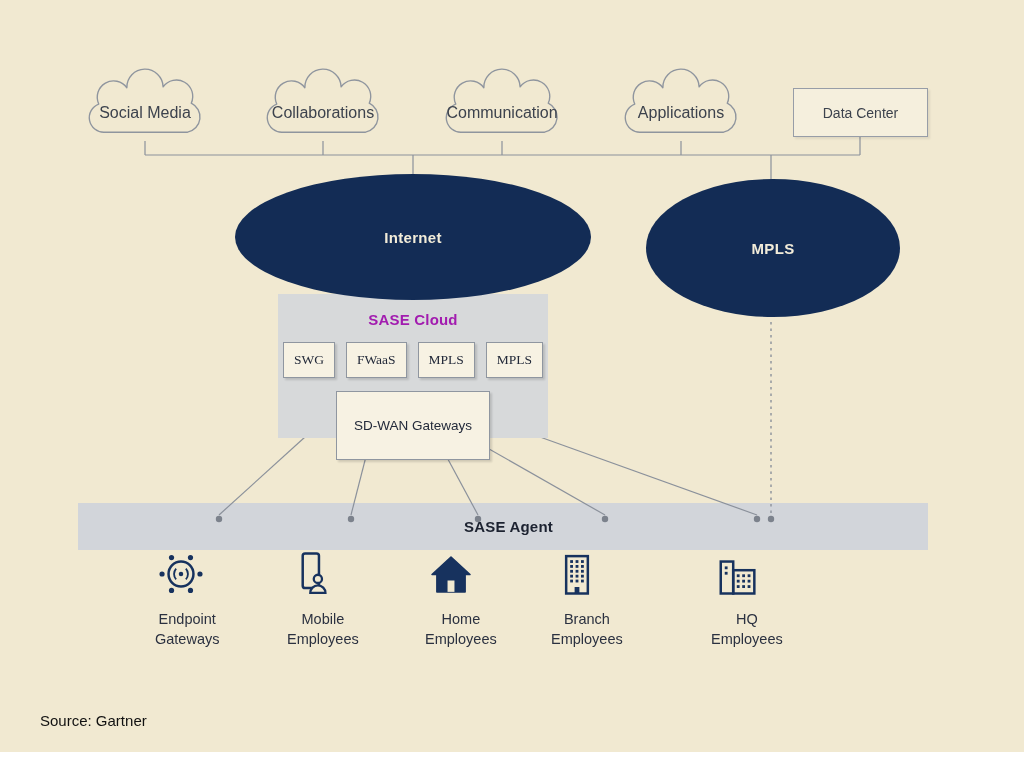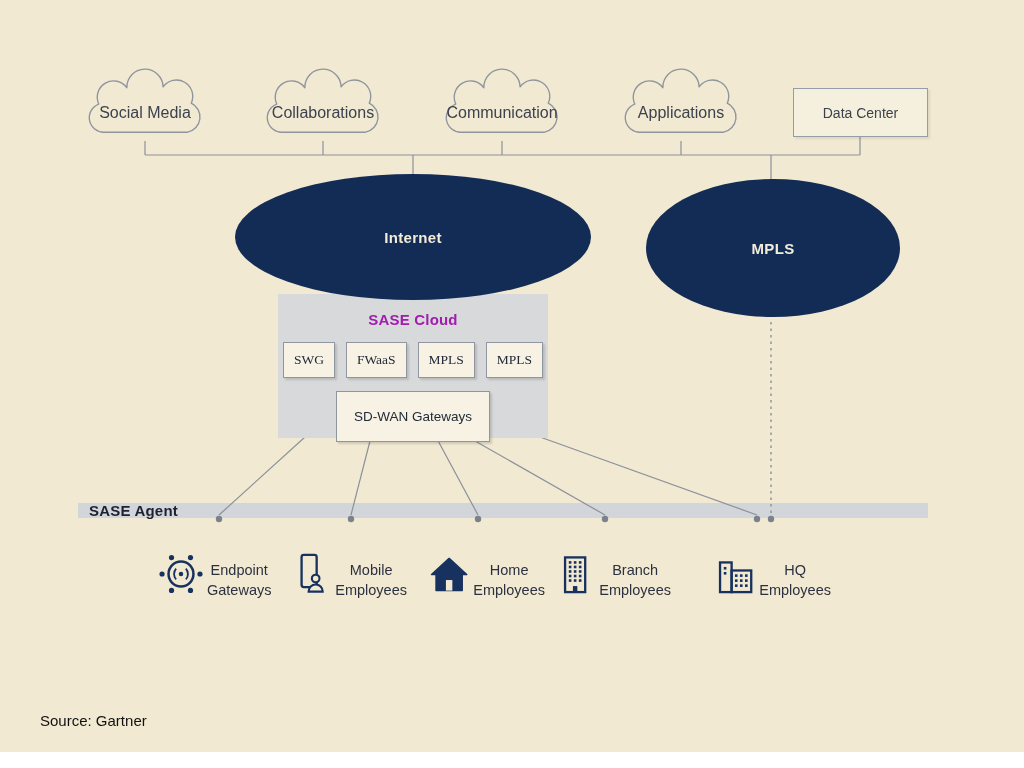--- a/index.html
+++ b/index.html
@@ -11,24 +11,24 @@
     overflow:hidden;
   }
   .canvas {
     position:absolute; left:0; top:0;
     width:1024px; height:752px;
     background:#f1e9d1;
   }
   
   .agent-bar {
     position:absolute; left:78px; top:503px;
-    width:850px; height:15px;
+    width:850px; height:47px;
     background:#d2d5da;
     z-index:1;
-    display:flex; align-items:center;
+    display:flex; align-items:center;justify-content:center;
   }
   .agent-bar .agent-label {
     font-weight:bold; font-size:15px; color:#1c2230;
     padding-left:11px; letter-spacing:0.2px;
   }
   svg.connectors {
     position:absolute; left:0; top:0; z-index:2;
     pointer-events:none;
   }
   
@@ -77,25 +77,25 @@
     display:flex; justify-content:center; gap:11px; margin-top:14px;
   }
   .service-box, .gateway-box {
     background:#f7f2e3;
     border:1px solid #8f96a0;
     font-size:13.5px; color:#232a3a;
     box-shadow:2px 2px 2px rgba(0,0,0,0.14);
     display:flex; align-items:center; justify-content:center;
   }
   .service-box { padding:9px 10px; min-width:50px;font-family:Liberation Serif, serif; }
-  .gateway-box { width:max-content; margin:13px auto 0; padding:17px 17px; }
+  .gateway-box { width:max-content; margin:13px auto 0; padding:26px 17px; }
   
   .endpoint {
     position:absolute; top:548px; width:120px; z-index:3;
-    display:flex; flex-direction:row; align-items:flex-end;
+    display:flex; flex-direction:column; align-items:flex-start;
   }
   .endpoint svg { width:52px; height:52px; }
   .endpoint .lbl {
     margin-top:9px; text-align:center;
     font-size:14.5px; color:#2b3140; line-height:1.38;
   }
   .endpoint .lbl span { display:block; }
   .ep-1 { left:155px; }
   .ep-2 { left:287px; }
   .ep-3 { left:425px; }

